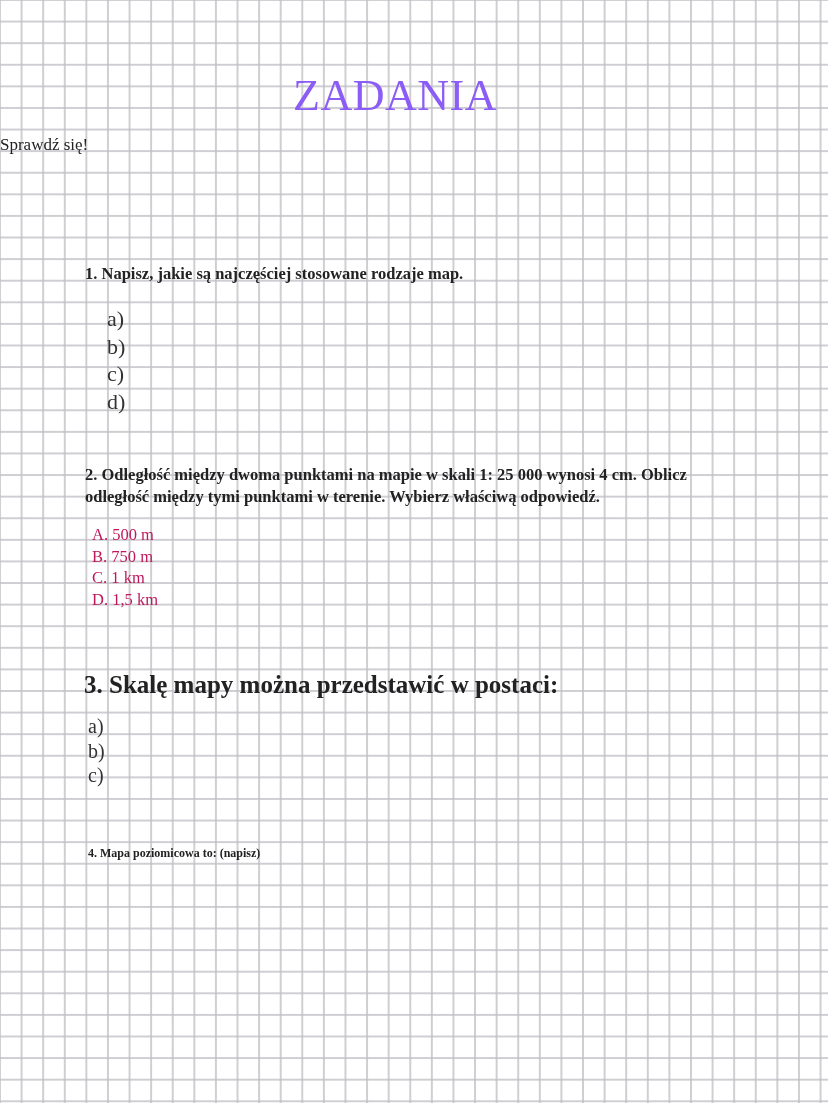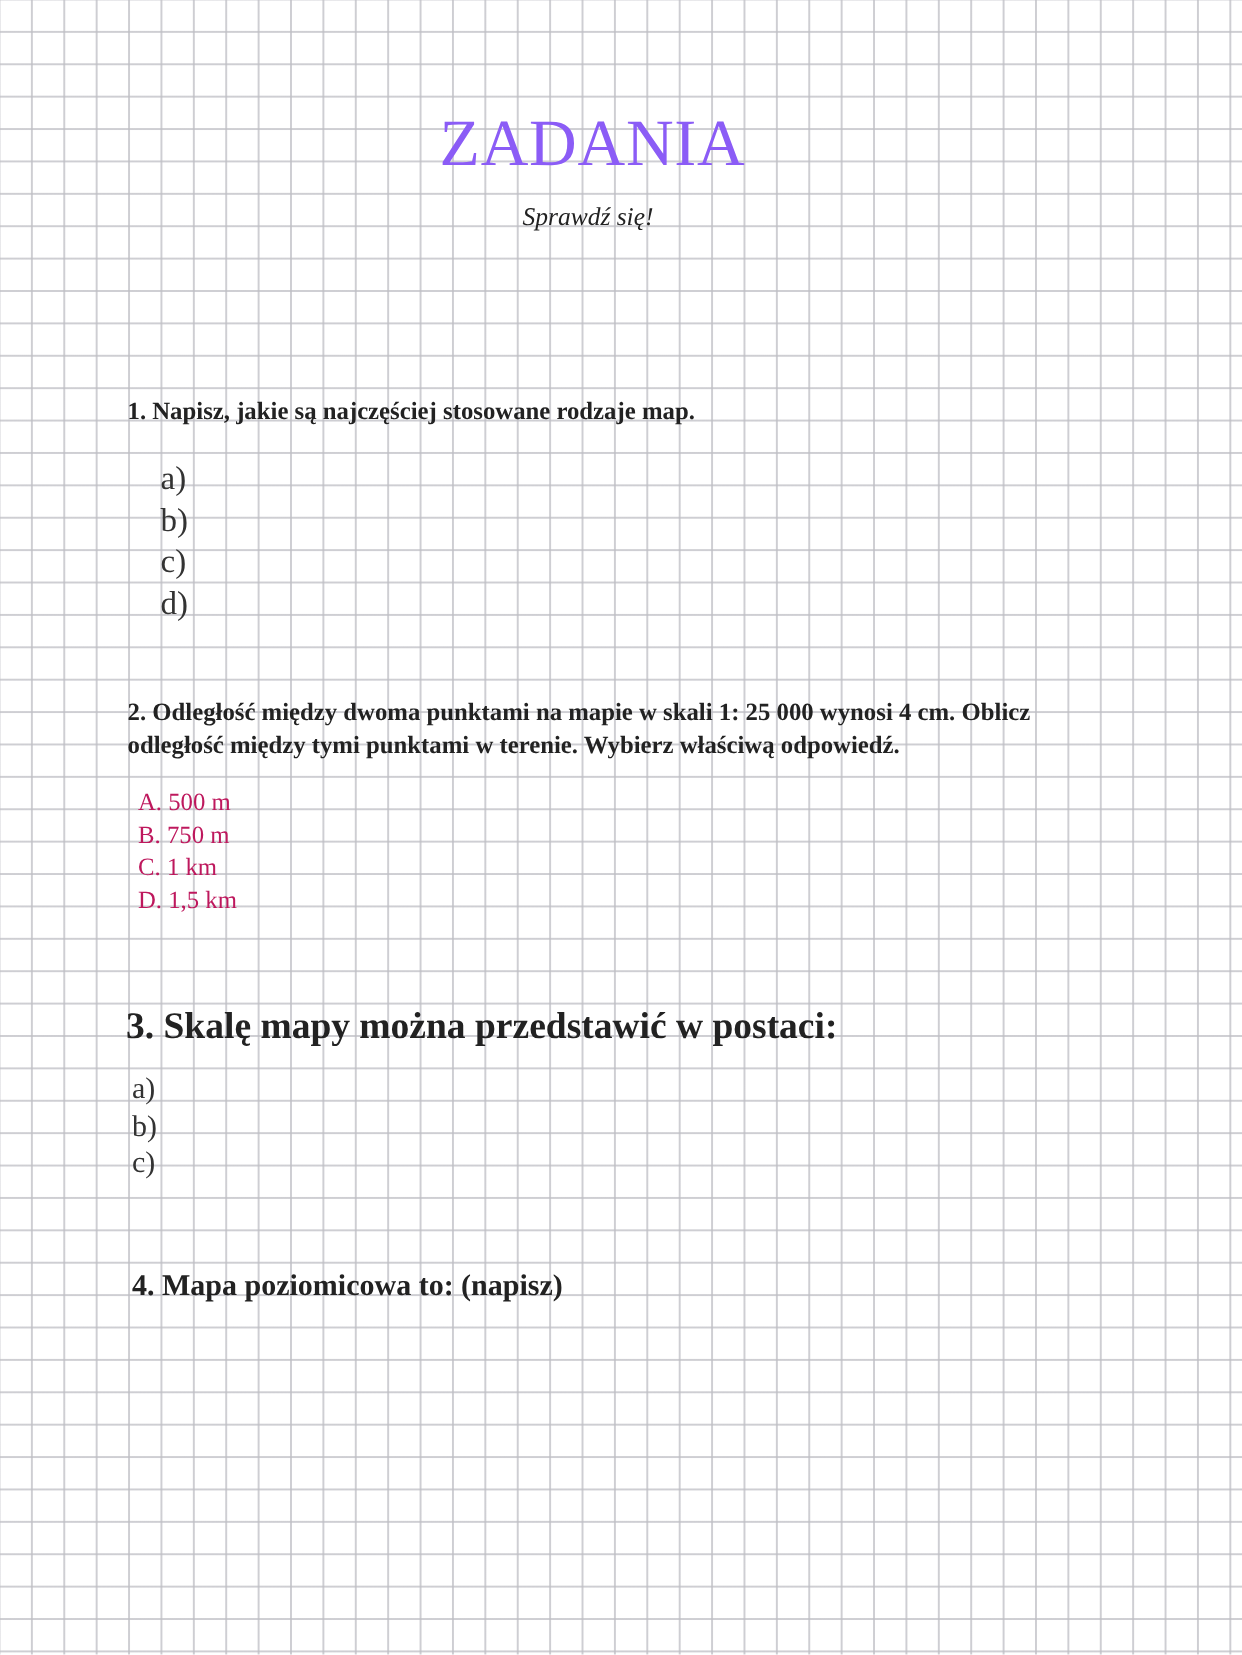--- a/index.html
+++ b/index.html
@@ -15,32 +15,32 @@
     color: #1a1a1a;
     position: relative;
   }
   .abs { position: absolute; white-space: nowrap; margin: 0; }
   .title {
     left: 0; width: 790px; text-align: center;
     top: 70px; font-size: 44px; font-weight: normal; letter-spacing: 0.5px;
     color: #8b5cf6;
   }
   .subtitle {
-    left: 0; width: 784px; text-align: center;
-    top: 135px; font-size: 17px; color: #222; font-style: italic;
+    left: 0; width: 784px; 
+    top: 135px; font-size: 17px; color: #222;
   }
   .q { font-size: 16.5px; color: #222; font-weight: bold; }
   .q1 { left: 85px; top: 264px; }
   .list-big { font-size: 22px; line-height: 27.5px; color: #333; }
   .l1 { left: 107px; top: 305px; }
   .q2 { left: 85px; top: 464px; line-height: 21.5px; }
   .l2 { left: 92px; top: 524px; font-size: 16.5px; line-height: 21.5px; color: #be185d; }
   .q3 { left: 84px; top: 671px; font-size: 25px; }
   .l3 { left: 88px; top: 714px; font-size: 20px; line-height: 24.5px; color: #333; }
-  .q4 { left: 88px; top: 846px; font-size: 20px; }
+  .q4 { left: 88px; top: 846px; font-size: 12px; }
   .line { display: block; }
 </style>
 </head>
 <body>
 
 <h1 class="abs title">ZADANIA</h1>
 <div class="abs subtitle">Sprawdź się!</div>
 
 <div class="abs q q1">1. Napisz, jakie są najczęściej stosowane rodzaje map.</div>
 <div class="abs list-big l1">

